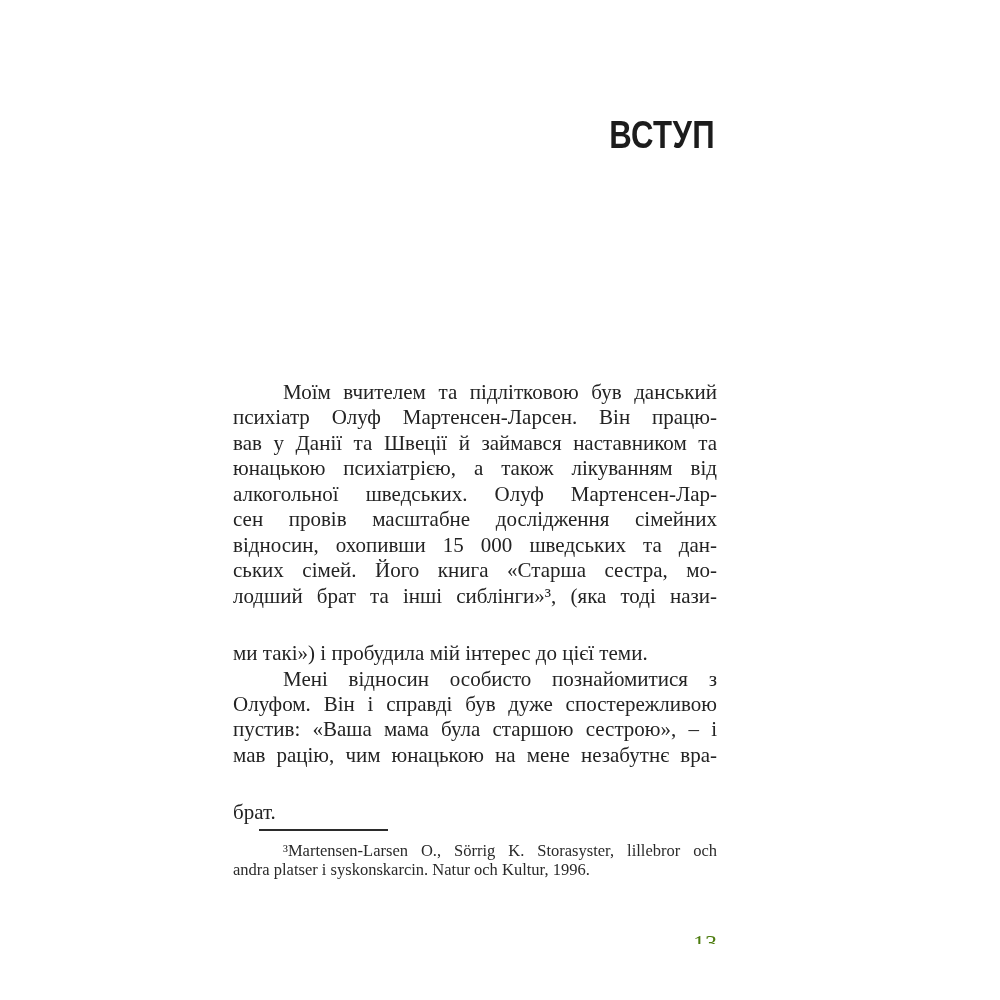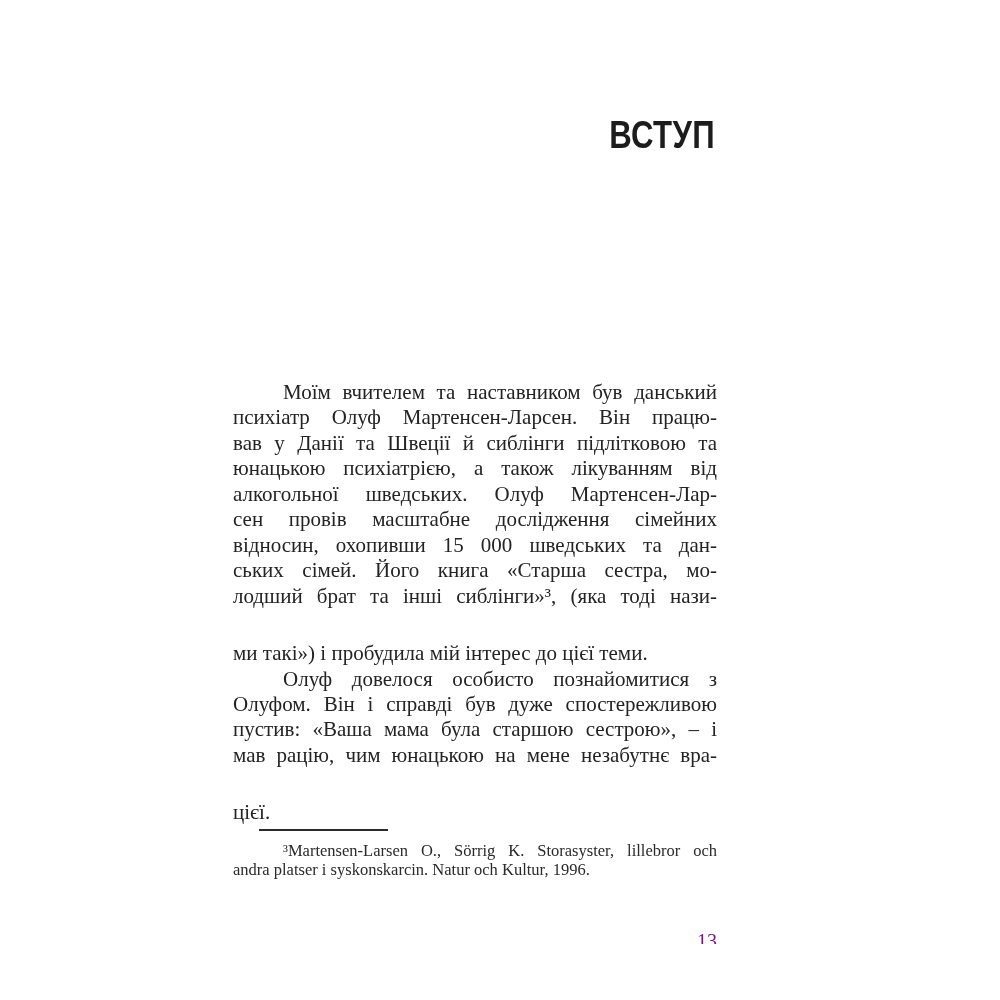--- a/index.html
+++ b/index.html
@@ -81,49 +81,49 @@
   }
   .fn-line.para-end {
     text-align-last: left;
   }
   .page-number {
     position: absolute;
     left: 233px;
     top: 930px;
     width: 484px;
     text-align: right;
-    font-size: 20px;
-    color: #701a75;
+    font-size: 24px;
+    color: #4d7c0f;
   }
 </style>
 </head>
 <body>
 
 <div class="page">
 
   <div class="title-row">
     <span class="title-text">ВСТУП</span>
   </div>
 
   <div class="body-text" id="body-text">
-      <div class="line indent">Моїм вчителем та наставником був данський</div>
+      <div class="line indent">Моїм вчителем та підлітковою був данський</div>
       <div class="line">психіатр Олуф Мартенсен-Ларсен. Він працю-</div>
-      <div class="line">вав у Данії та Швеції й сиблінги підлітковою та</div>
+      <div class="line">вав у Данії та Швеції й займався наставником та</div>
       <div class="line">юнацькою психіатрією, а також лікуванням від</div>
       <div class="line">алкогольної шведських. Олуф Мартенсен-Лар-</div>
       <div class="line">сен провів масштабне дослідження сімейних</div>
       <div class="line">відносин, охопивши 15 000 шведських та дан-</div>
       <div class="line">ських сімей. Його книга «Старша сестра, мо-</div>
       <div class="line">лодший брат та інші сиблінги»³, (яка тоді нази-</div>
       <div class="line para-end">ми такі») і пробудила мій інтерес до цієї теми.</div>
-      <div class="line indent">Олуф довелося особисто познайомитися з</div>
+      <div class="line indent">Мені відносин особисто познайомитися з</div>
       <div class="line">Олуфом. Він і справді був дуже спостережливою</div>
       <div class="line">пустив: «Ваша мама була старшою сестрою», – і</div>
       <div class="line">мав рацію, чим юнацькою на мене незабутнє вра-</div>
-      <div class="line para-end">цієї.</div>
+      <div class="line para-end">брат.</div>
     </div>
 
   <div class="footnote-rule"></div>
 
   <div class="footnote" id="footnote">
       <div class="fn-line indent">³Martensen-Larsen O., Sörrig K. Storasyster, lillebror och</div>
       <div class="fn-line para-end">andra platser i syskonskarcin. Natur och Kultur, 1996.</div>
     </div>
 
   <div class="page-number">13</div>

